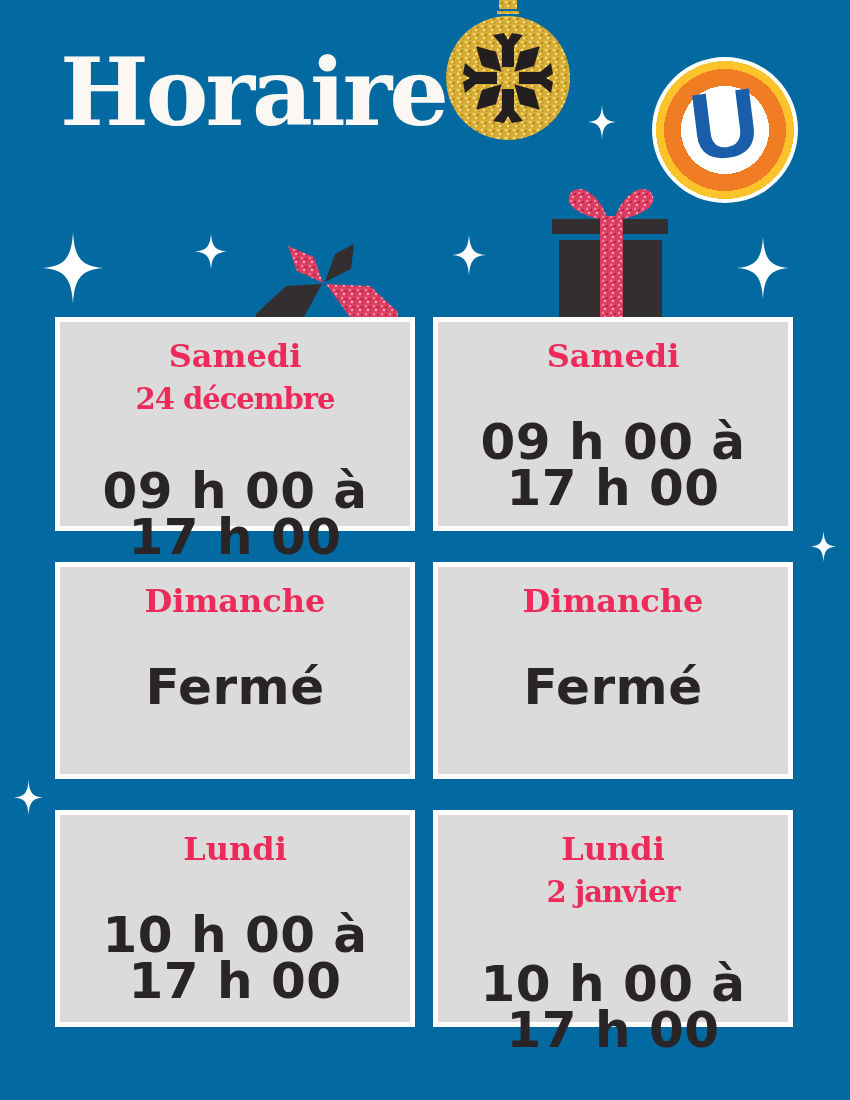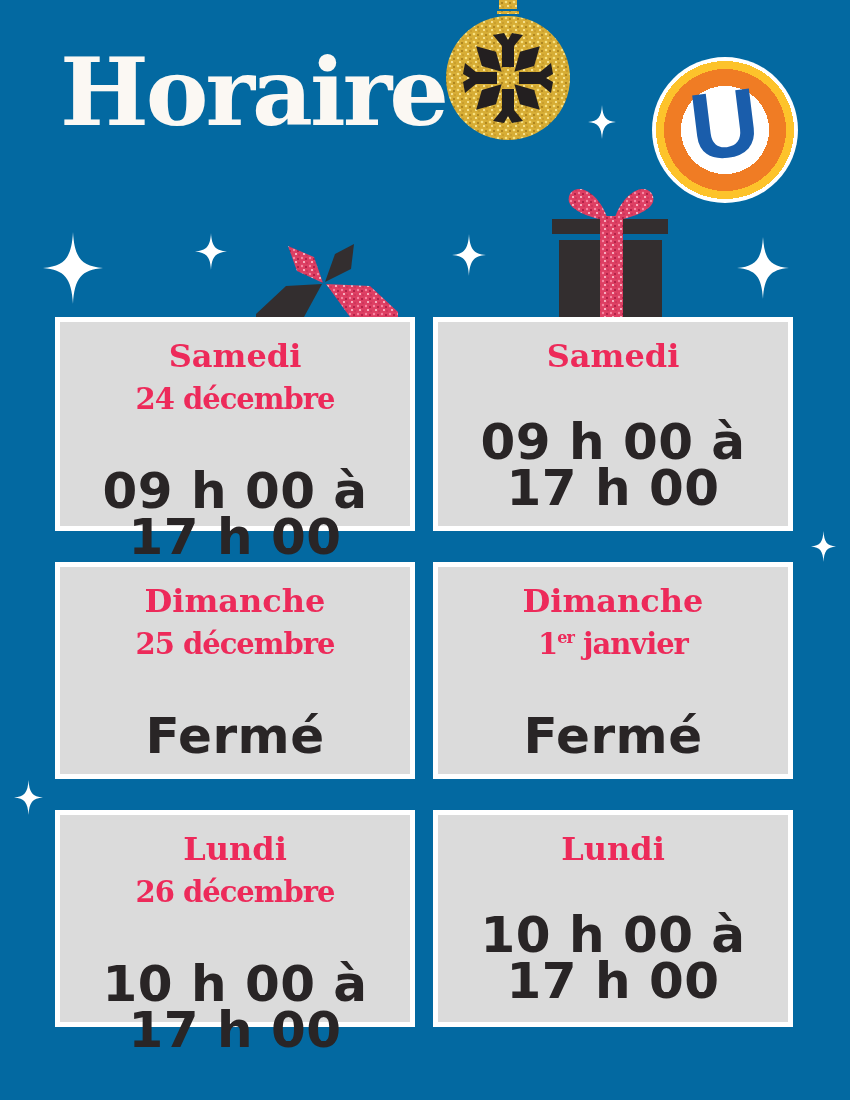--- a/index.html
+++ b/index.html
@@ -142,35 +142,33 @@
       <div class="hours">09 h 00 à 17 h 00</div>
     </section>
 
     <section class="card">
       <div class="day">Samedi</div>
       <div class="hours">09 h 00 à 17 h 00</div>
     </section>
 
     <section class="card">
       <div class="day">Dimanche</div>
-      <div class="date"><span>25 décembre</span><sup></sup><span></span></div>
       <div class="hours">Fermé</div>
     </section>
 
     <section class="card">
       <div class="day">Dimanche</div>
-      <div class="date"><span>1</span><sup>er</sup><span> janvier</span></div>
       <div class="hours">Fermé</div>
-    </section>
-
-    <section class="card">
-      <div class="day">Lundi</div>
-      <div class="date"><span>26 décembre</span><sup></sup><span></span></div>
-      <div class="hours">10 h 00 à 17 h 00</div>
     </section>
 
     <section class="card">
       <div class="day">Lundi</div>
       <div class="hours">10 h 00 à 17 h 00</div>
     </section>
 
+    <section class="card">
+      <div class="day">Lundi</div>
+      <div class="date"><span>2 janvier</span><sup></sup><span></span></div>
+      <div class="hours">10 h 00 à 17 h 00</div>
+    </section>
+
   </div>
 </div>
 
 </body></html>

